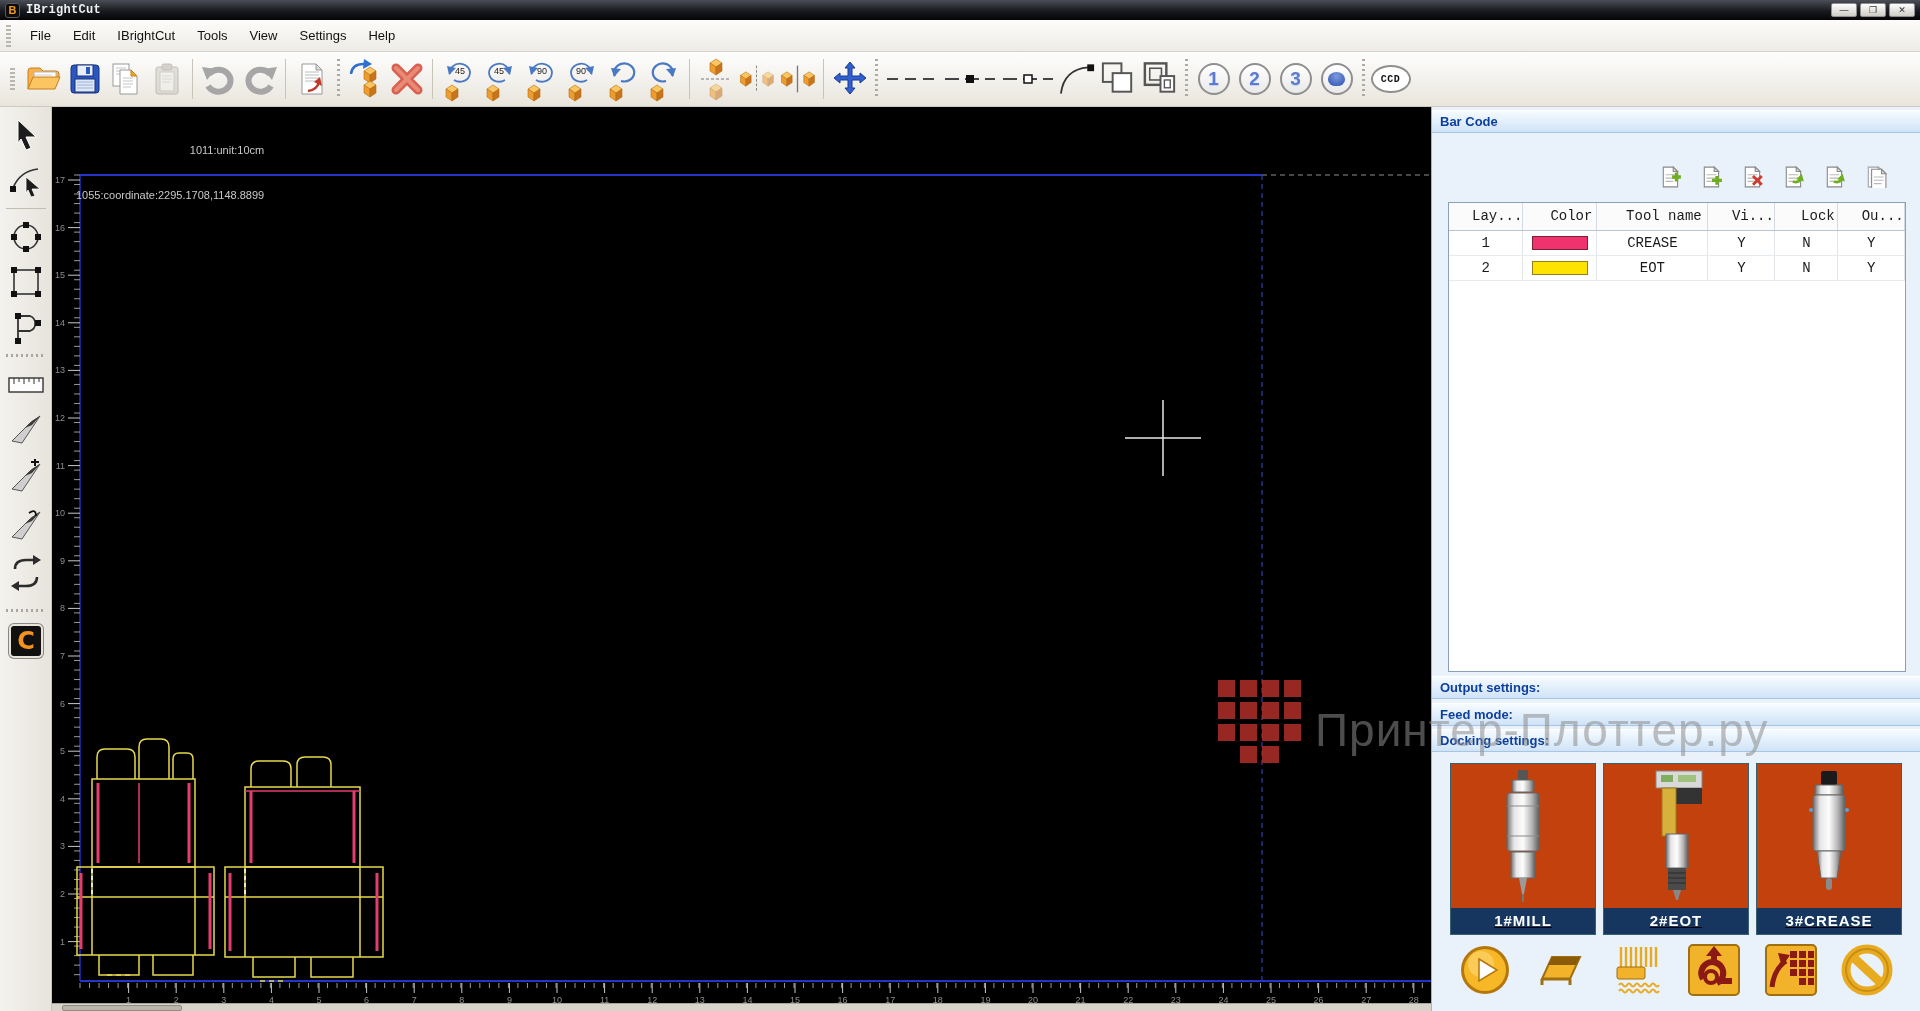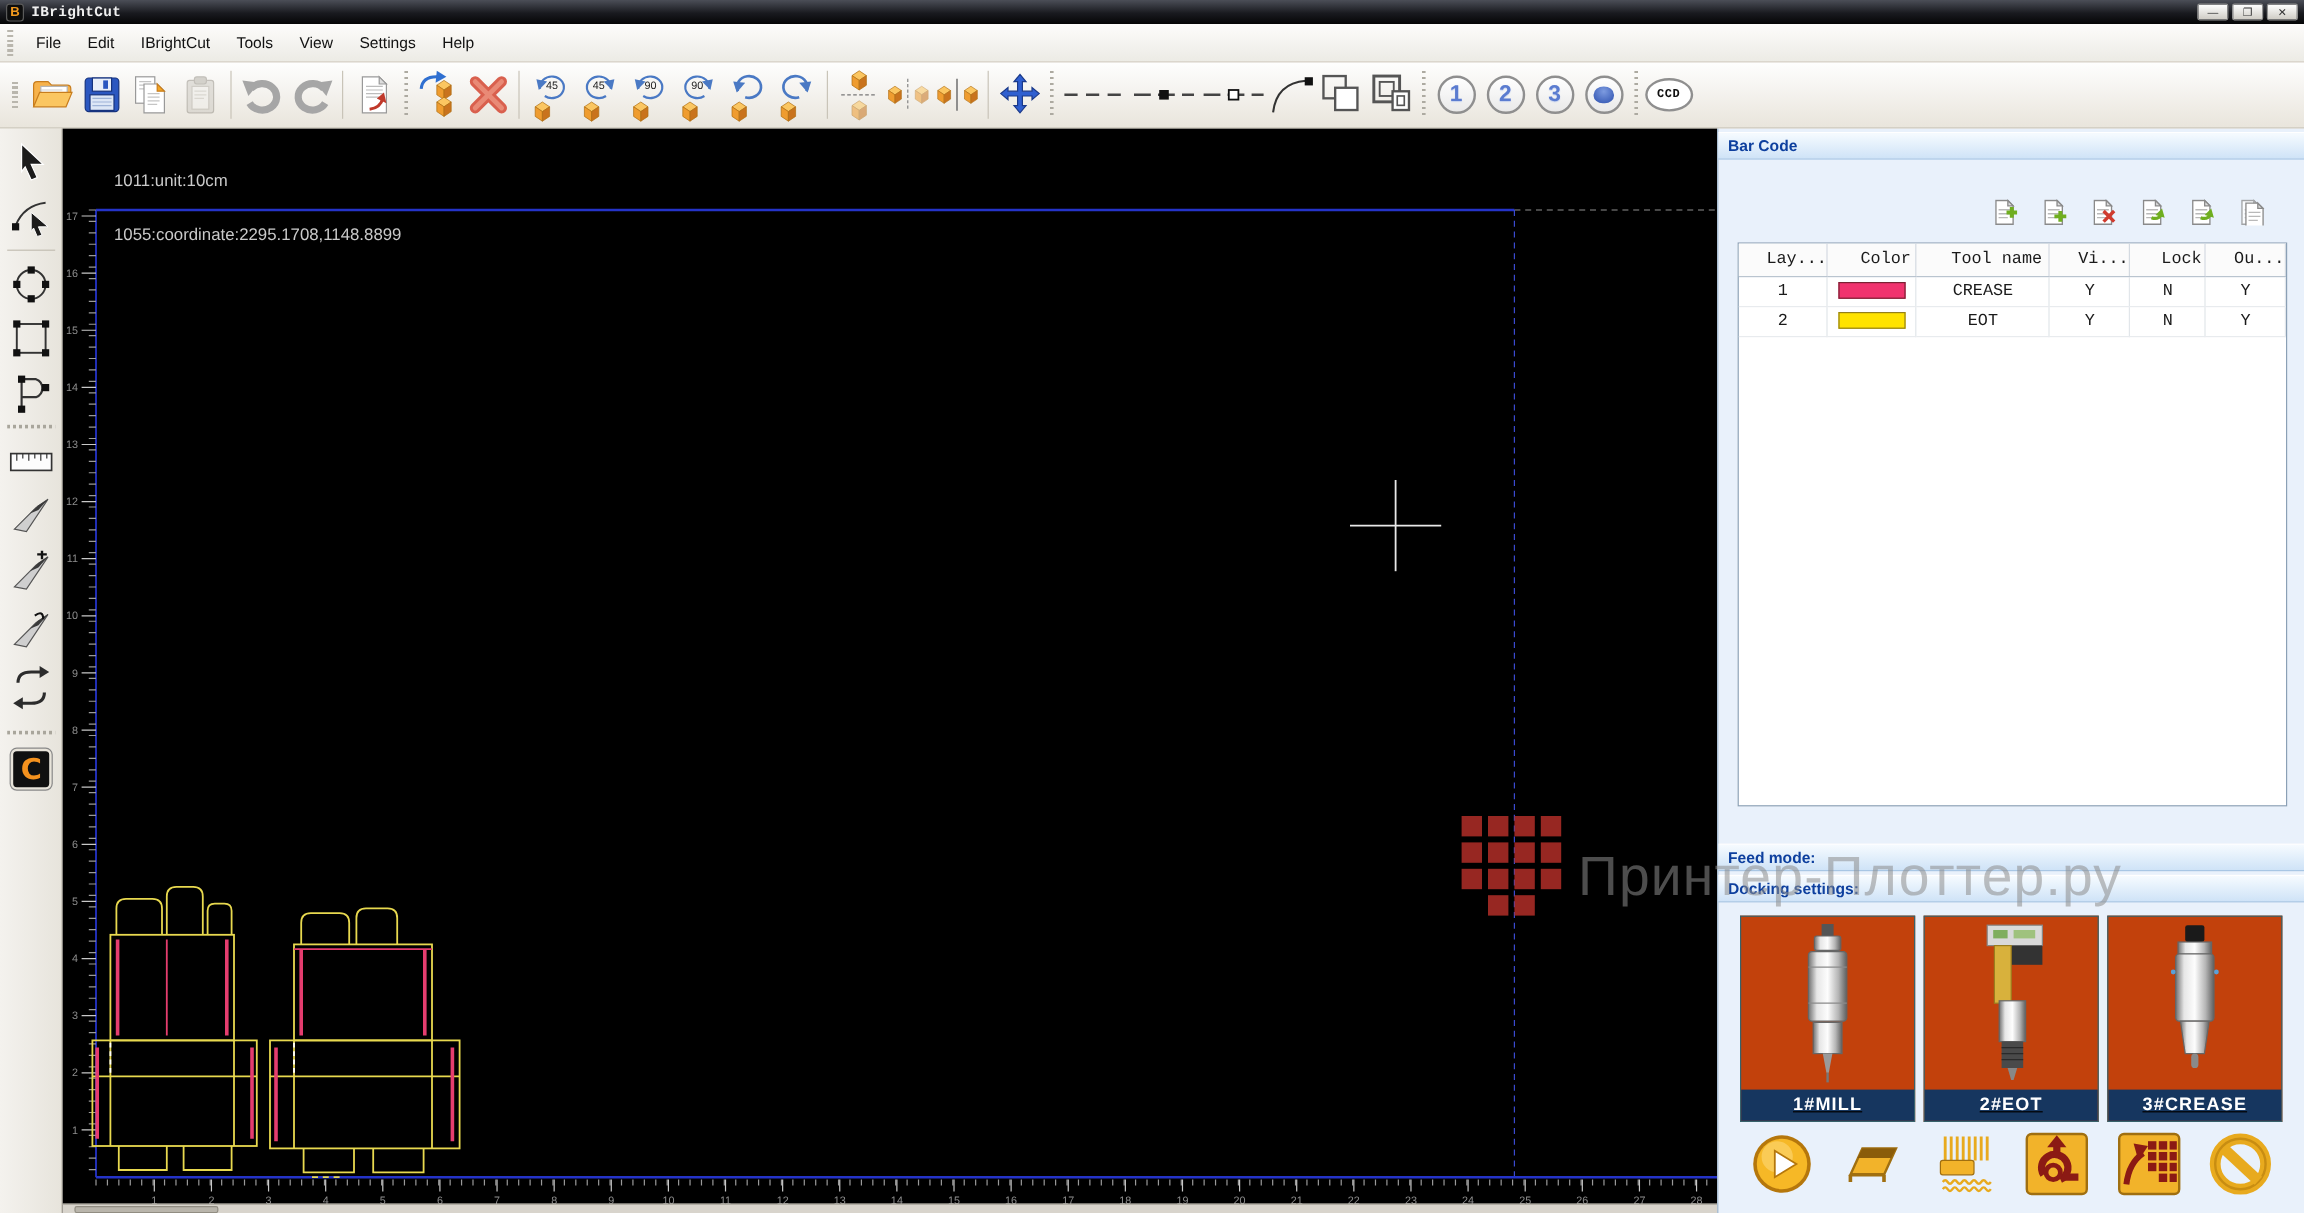--- a/index.html
+++ b/index.html
@@ -47,21 +47,21 @@
     background:linear-gradient(90deg,#f4f2ee,#e7e4dc); border-right:1px solid #c9c4b8; z-index:20; }
   .sbtn { position:absolute; left:4px; width:44px; height:44px; display:flex; align-items:center; justify-content:center; border-radius:3px; }
   .ssep { position:absolute; left:6px; width:40px; height:1px; background:#c2beb2; }
   .ssep.dot { height:3px; background:repeating-linear-gradient(90deg,#a9a69c 0 2px, transparent 2px 5px); }
   .clogo { width:34px; height:34px; background:#101010; border-radius:5px; border:2px solid #e8e4da;
     box-shadow:0 0 0 1px #888; color:#f5921e; font-weight:bold; font-size:24px; line-height:30px; text-align:center;
     font-family:"DejaVu Sans", sans-serif; }
 
   
   .canvas { position:absolute; left:52px; top:107px; width:1379px; height:904px; background:#000; overflow:hidden; z-index:1; }
-  .statusL { position:absolute; left:43px; top:6px; color:#c9c9c9; font-size:14px; line-height:15px; white-space:pre; }
+  .statusL { position:absolute; left:24px; top:6px; color:#c9c9c9; font-size:11px; line-height:15px; white-space:pre;text-align:right; }
   .statusC { position:absolute; left:530px; top:3px; width:320px; text-align:center; color:#c9c9c9; font-size:10px; line-height:14px; }
   .hscroll { position:absolute; left:0; bottom:0; width:100%; height:8px; background:#d8d4cc; border-top:1px solid #aaa69c; }
   .hthumb { position:absolute; left:10px; top:1px; width:120px; height:6px; background:#b9b5ab; border:1px solid #918d82; border-radius:2px; }
 
   
   .rpanel { position:absolute; left:1431px; top:107px; width:489px; height:904px; background:#e9f1fb;
     border-left:1px solid #9fb6cc; z-index:10; }
   .phead { position:absolute; left:0; width:100%; height:23px;
     background:linear-gradient(#f6fbff,#cfe3f7); border-top:1px solid #ffffff; border-bottom:1px solid #a8c6e4;
     color:#0d3f9e; font-weight:bold; font-size:13px; padding:3px 0 0 8px; }
@@ -923,20 +923,21 @@
             </td>
             <td>EOT</td>
             <td>Y</td>
             <td>N</td>
             <td>Y</td>
           </tr>
         </tbody>
       </table>
     </div>
 
+    <div class="phead" style="top:569px">Output settings:</div>
     <div class="phead" style="top:622px">Docking settings:</div>
     <div class="phead" style="top:596px">Feed mode:</div>
 
     <div class="cards">
       <div class="card">
         <div class="cardimg">
           <svg width="100" height="140" viewBox="0 0 100 140">
             <rect x="45" y="4" width="10" height="10" fill="#555"></rect>
             <rect x="39" y="14" width="22" height="12" rx="2" fill="url(#metal)" stroke="#666"></rect>
             <rect x="34" y="27" width="32" height="58" rx="3" fill="url(#metal)" stroke="#666"></rect>

